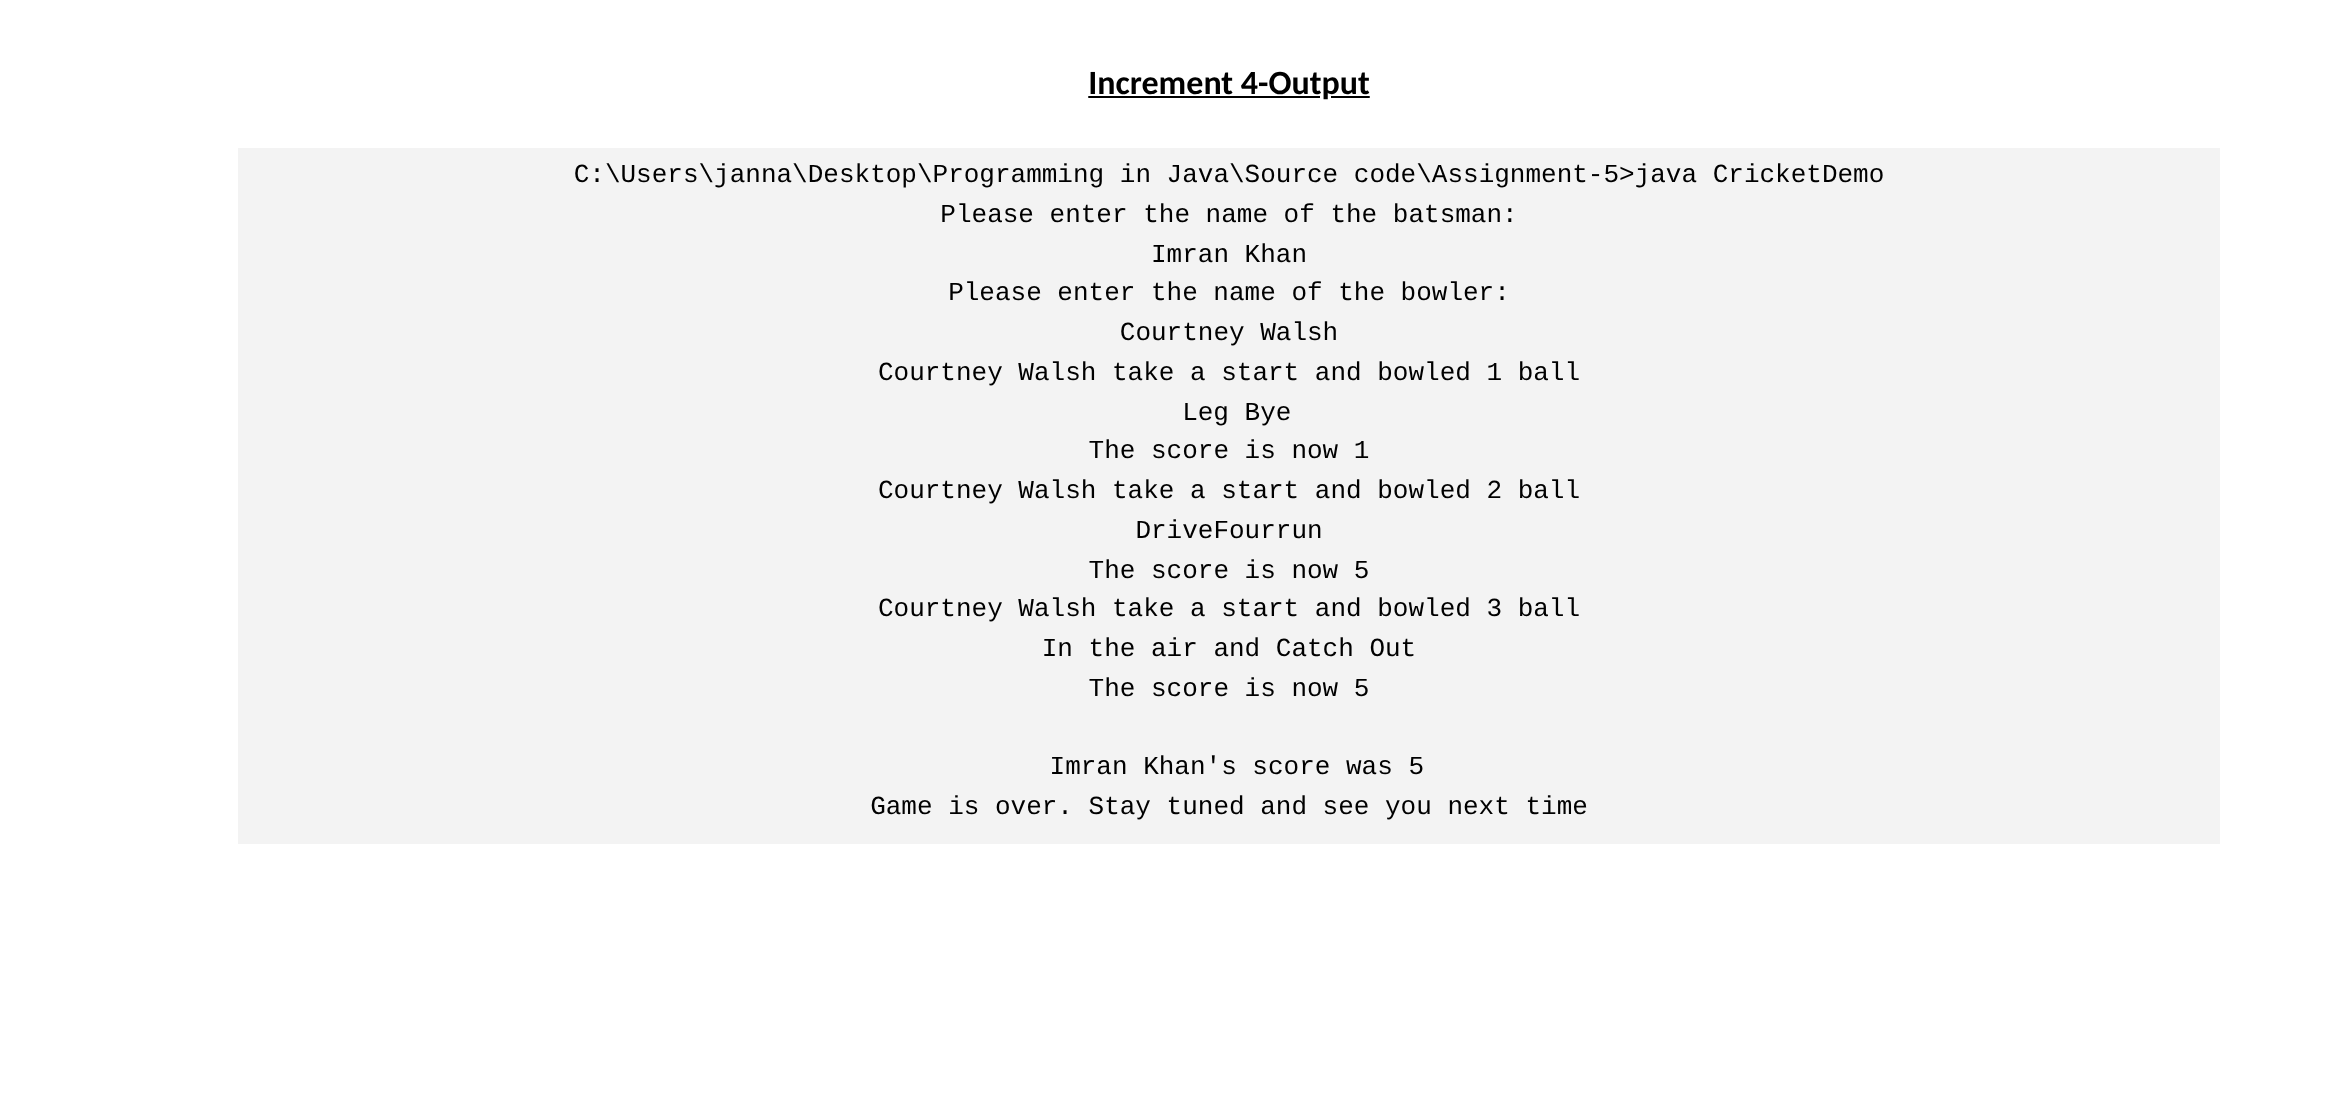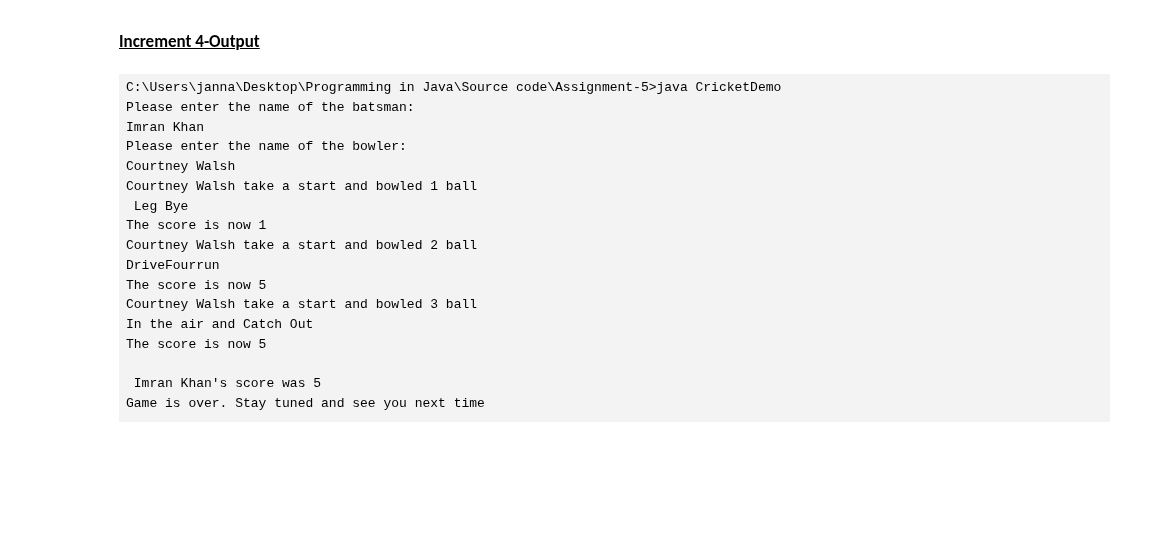--- a/index.html
+++ b/index.html
@@ -1,18 +1,19 @@
 <!DOCTYPE html>
 <html><head>
   <meta charset="utf-8">
   <style>
     * {
       margin: 1px;
       padding: 0;
       box-sizing: border-box;
+      text-align: center;
     }
     body {
       width: 1170px;
       height: 560px;
       background: #ffffff;
       font-family: Calibri, Arial, sans-serif;
       padding: 28px 0 0 0;
     }
     .content {
       padding-left: 115px;

